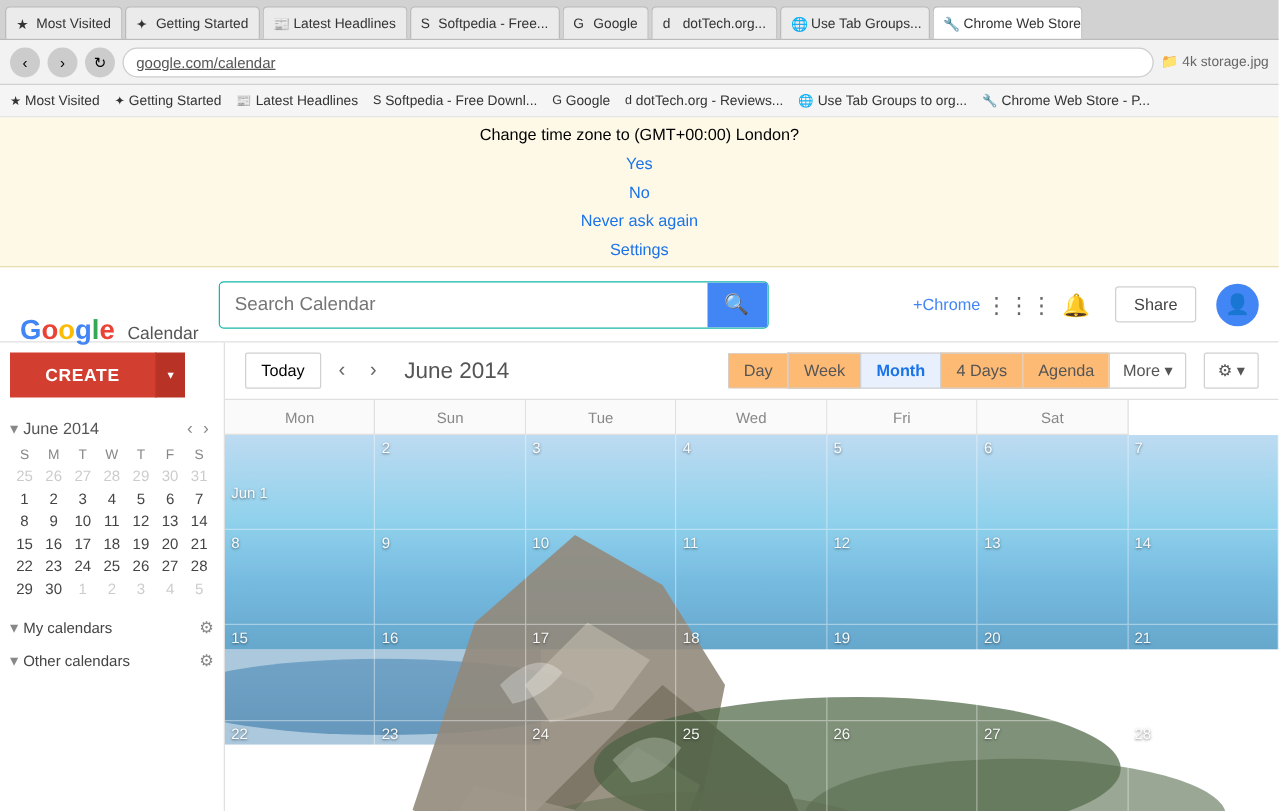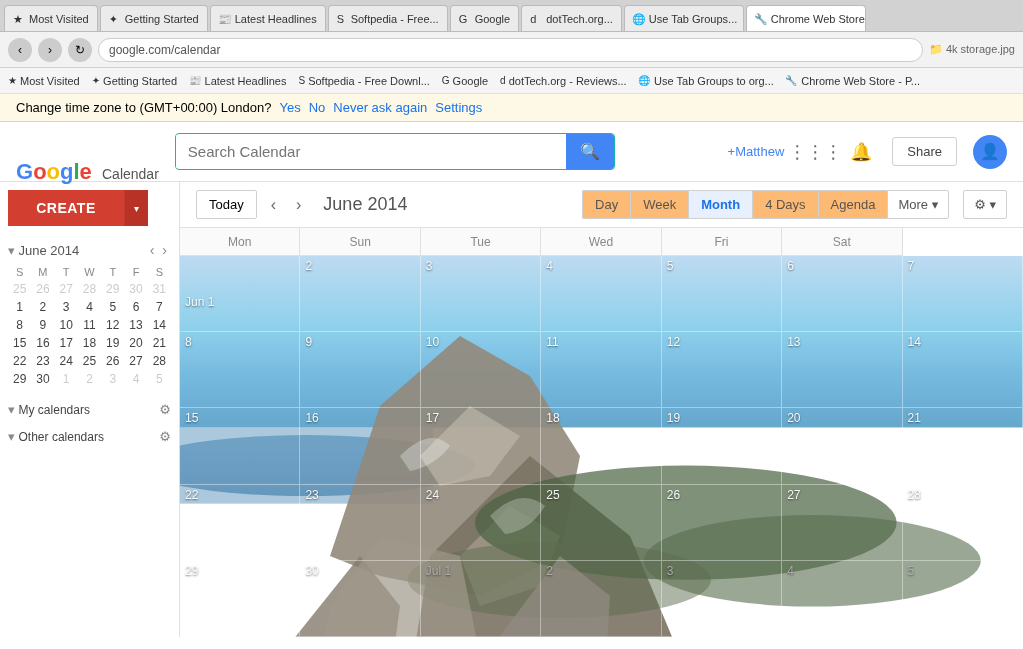--- a/index.html
+++ b/index.html
@@ -53,21 +53,21 @@
     }
     .address-bar {
       flex: 1;
       height: 24px;
       border: 1px solid #ccc;
       border-radius: 12px;
       background: #fff;
       padding: 0 10px;
       font-size: 12px;
       color: #555;
-      display: flex; align-items: center;
+      display: flex; align-items: center; text-decoration: underline;
     }
     .bookmarks-bar {
       background: #f5f5f5;
       height: 26px;
       display: flex;
       align-items: center;
       padding: 0 8px;
       gap: 12px;
       border-bottom: 1px solid #e0e0e0;
       font-size: 11px;
@@ -80,20 +80,21 @@
 
     
     .notification-bar {
       background: #fef9e7;
       border-bottom: 1px solid #e0d5a0;
       padding: 6px 16px;
       font-size: 13px;
       display: flex;
       align-items: center;
       gap: 8px;
+      flex-direction: column;
     }
     .notif-link { color: #1a73e8; cursor: pointer; }
 
     
     .app-header {
       background: #fff;
       height: 60px;
       display: flex;
       align-items: center;
       padding: 0 16px;
@@ -435,21 +436,21 @@
 <div class="app-header">
   <div class="logo">
     <span>G</span><span>o</span><span>o</span><span>g</span><span>l</span><span>e</span>
     <span style="color:#555;font-size:14px;font-weight:normal;margin-left:4px;">Calendar</span>
   </div>
   <div class="search-bar">
     <input type="text" style="font-size: 15px;" placeholder="Search Calendar">
     <button>🔍</button>
   </div>
   <div class="header-actions">
-    <span class="header-user">+Matthew</span>
+    <span class="header-user">+Chrome</span>
     <div class="header-icon">⋮⋮⋮</div>
     <div class="header-icon">🔔</div>
     <button class="share-btn">Share</button>
     <div class="avatar">👤</div>
   </div>
 </div>
 
 <div class="main-layout">
 
   <div class="sidebar">

